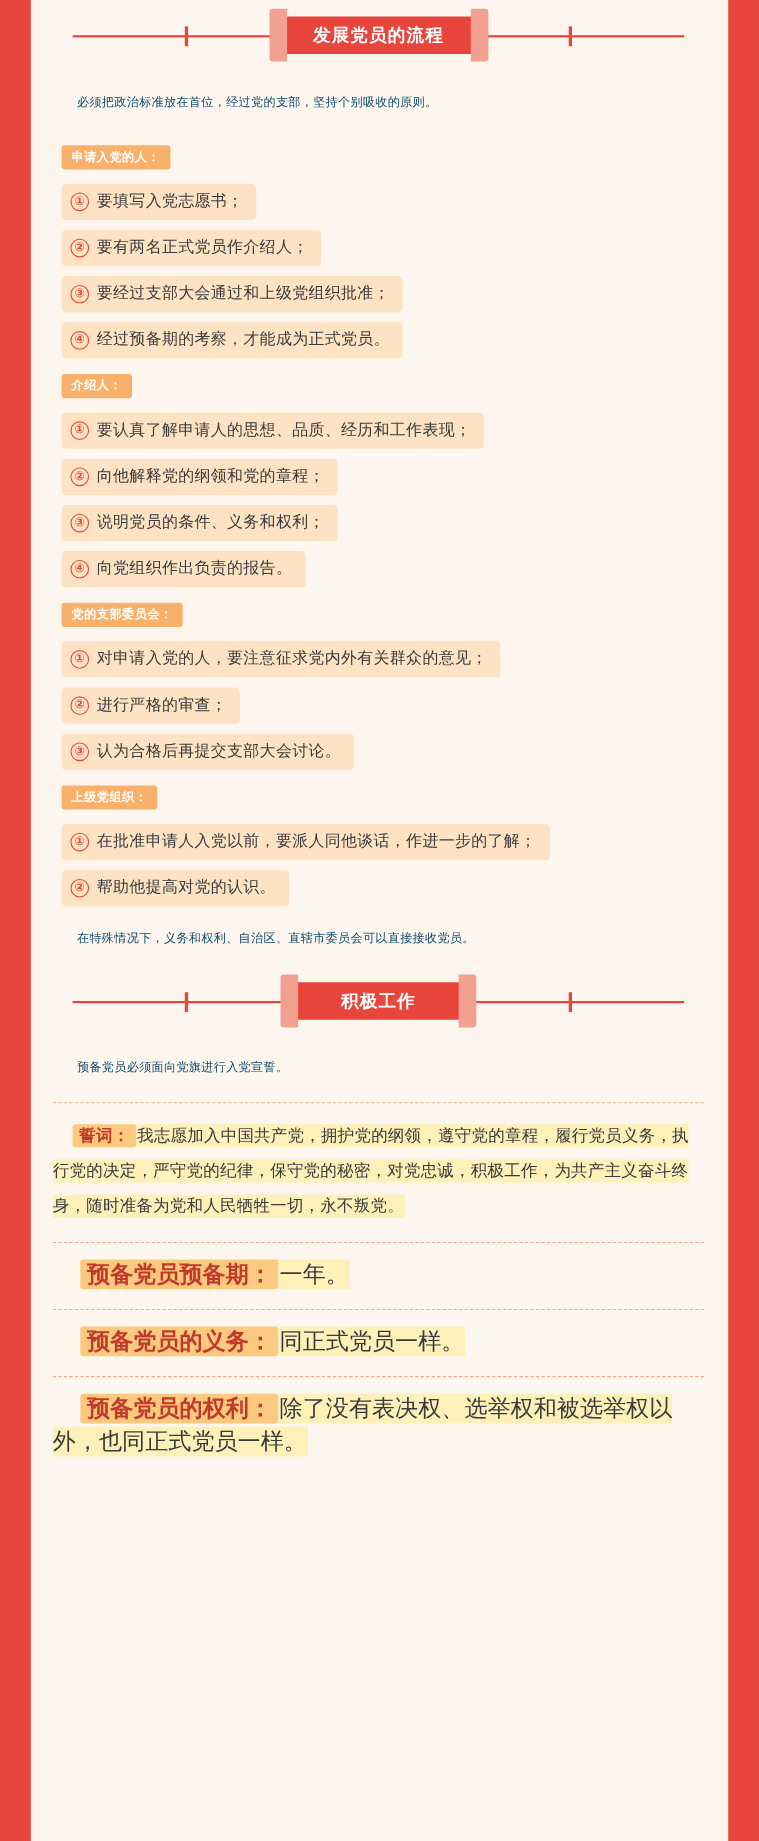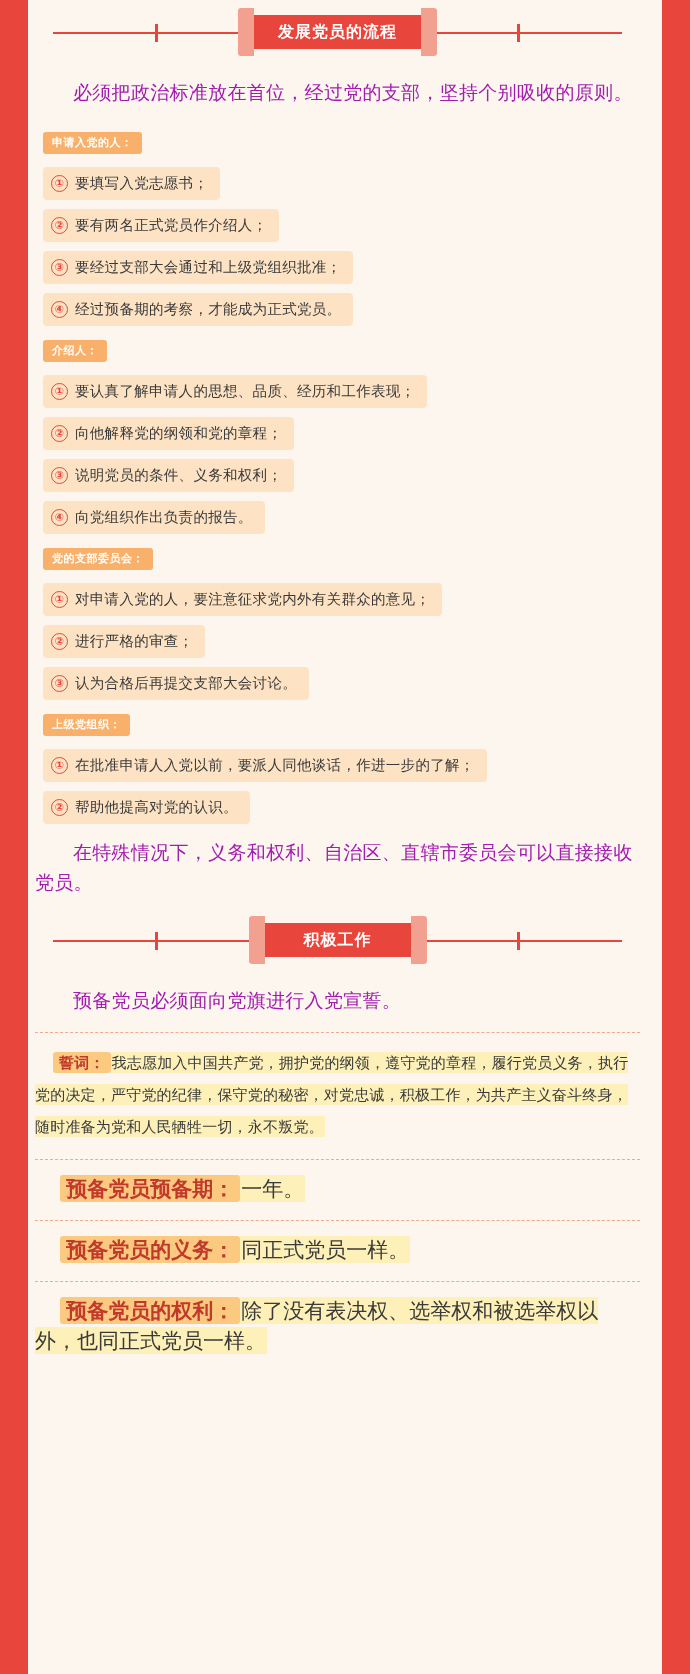--- a/index.html
+++ b/index.html
@@ -13,21 +13,21 @@
     width: 690px;
     min-height: 1674px;
     background: #e8453c;
     padding: 0;
   }
   .inner {
     position: relative;
     margin: 0 28px;
     min-height: 1674px;
     background: #fdf6ee;
-    padding: 0 22px 40px 7px;
+    padding: 0 22px 40px 20px;
   }
   
   .banner-wrap {
     position: relative;
     height: 64px;
     display: flex;
     align-items: center;
     justify-content: center;
   }
   .banner-line {
@@ -69,22 +69,22 @@
     top: -7px;
     width: 16px;
     height: 48px;
     background: #f2a08f;
     z-index: -1;
   }
   .banner::before { left: -14px; border-radius: 3px 0 0 3px; }
   .banner::after { right: -14px; border-radius: 0 3px 3px 0; }
 
   .para {
-    font-size: 19px;
-    color: #a21caf;
+    font-size: 11px;
+    color: #0c4a6e;
     line-height: 30px;
     text-indent: 2em;
     margin: 14px 0 10px 0;
     letter-spacing: .3px;
   }
   .sub-head {
     display: inline-block;
     background: #f9b06a;
     color: #fff;
     font-size: 11px;

